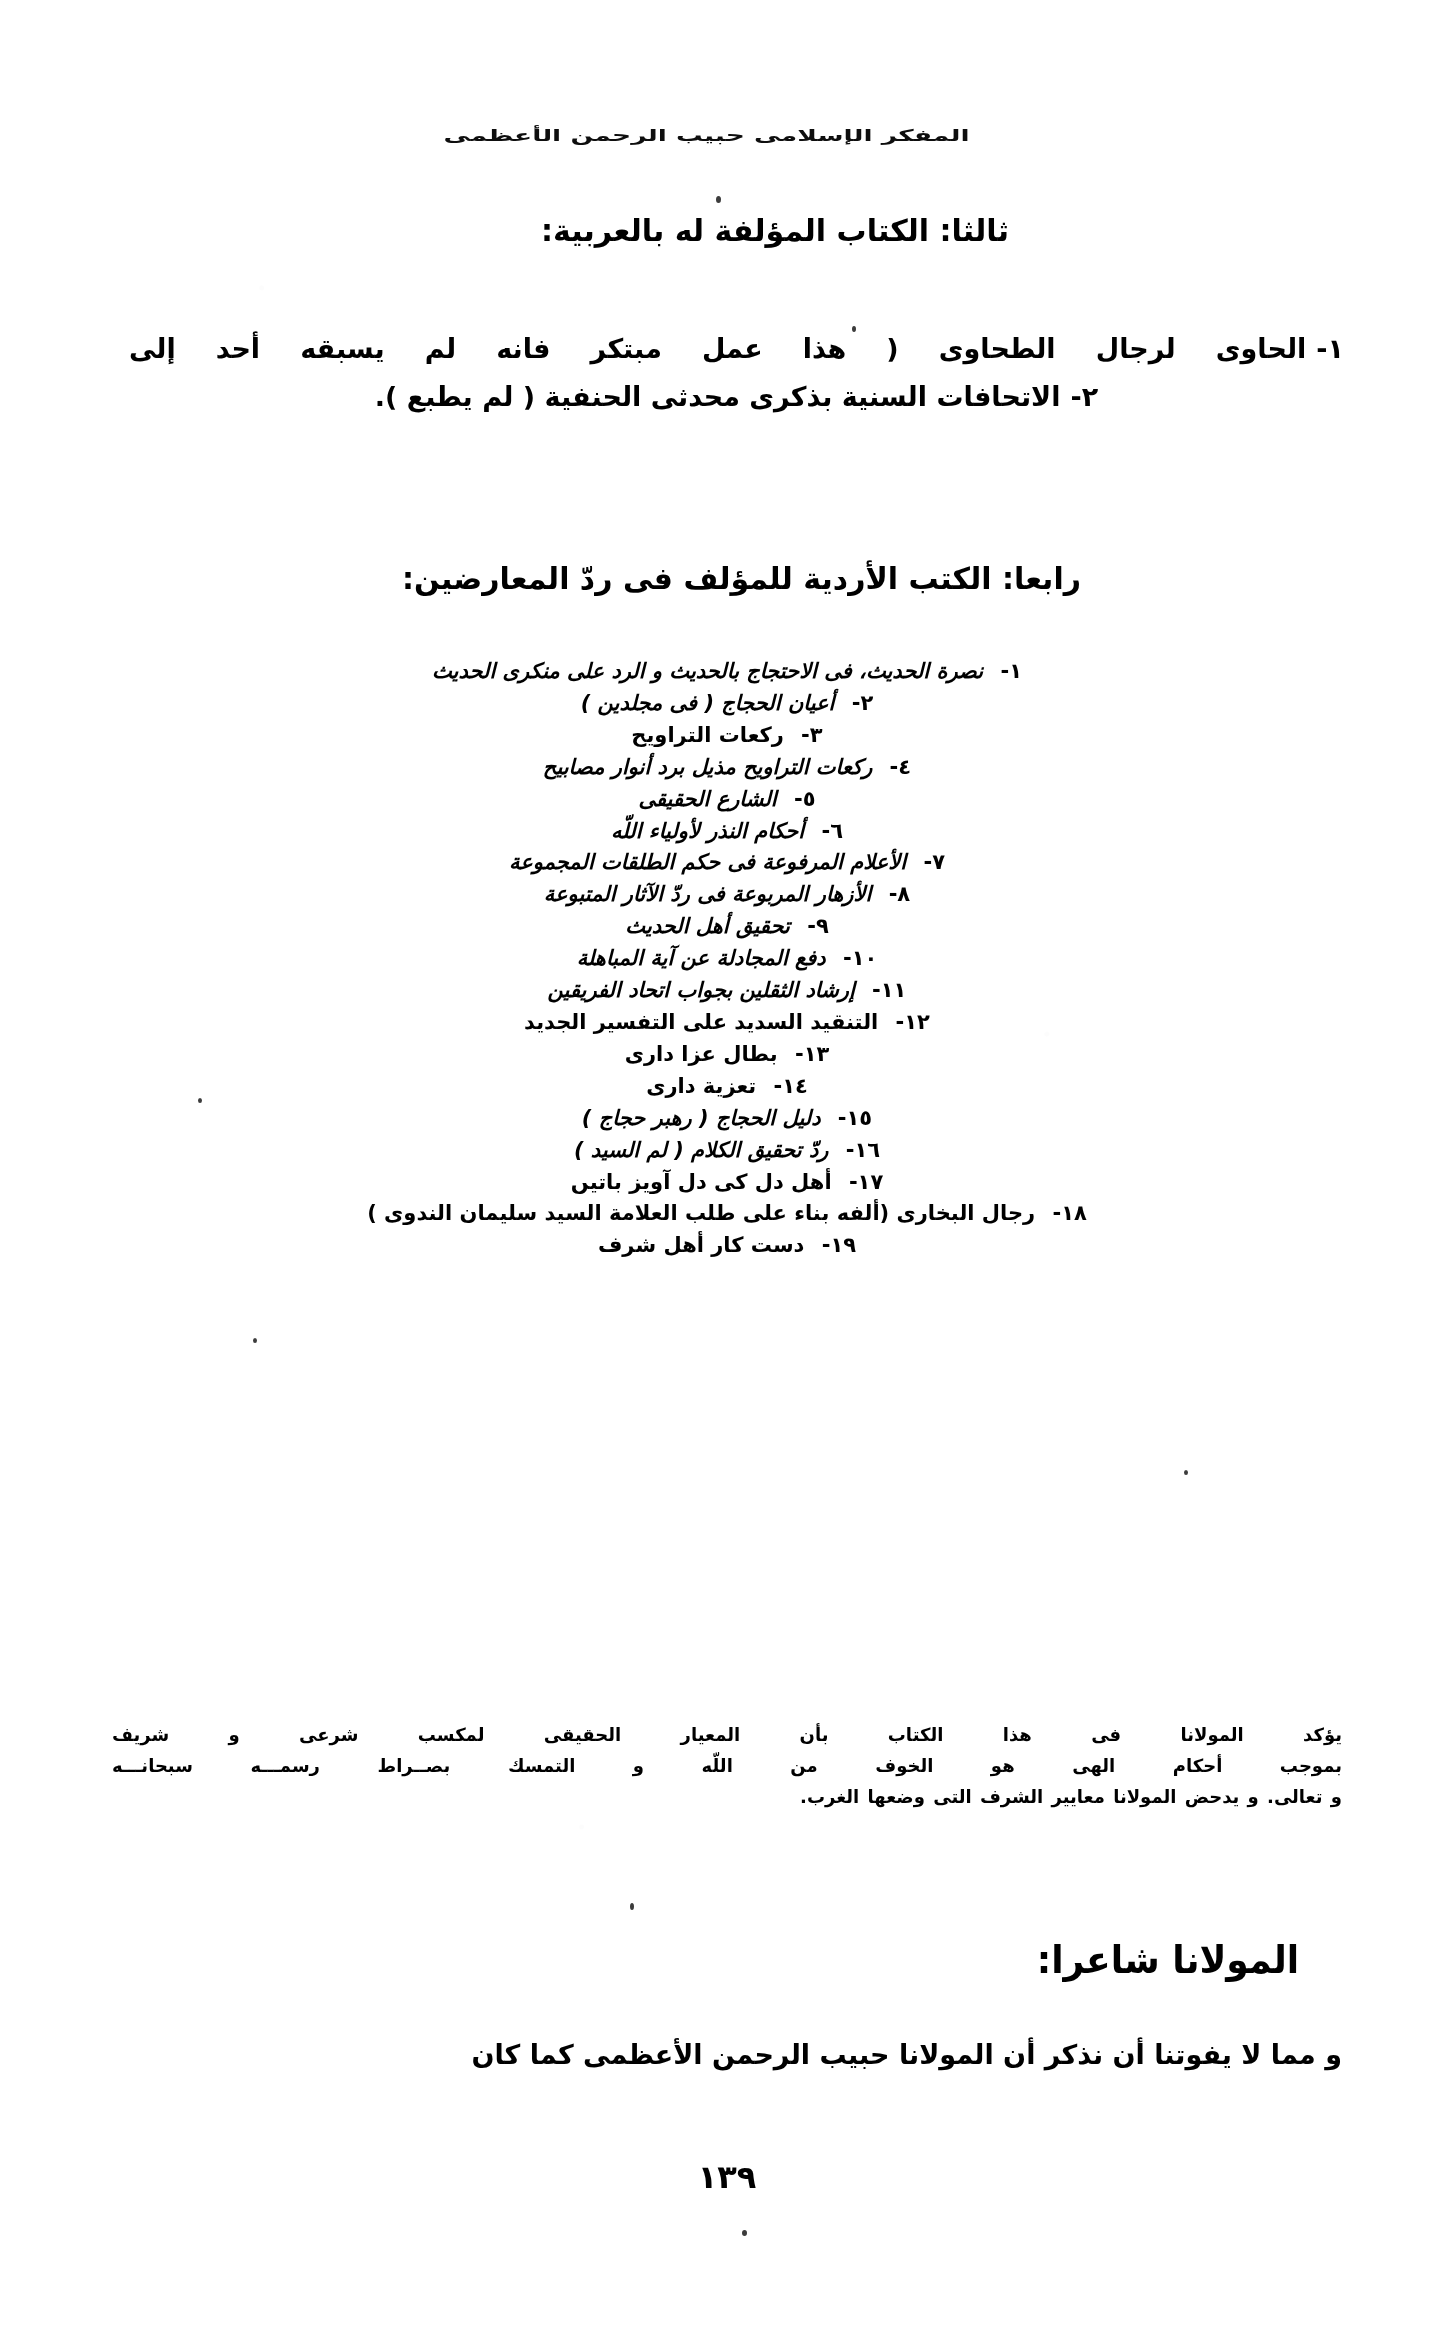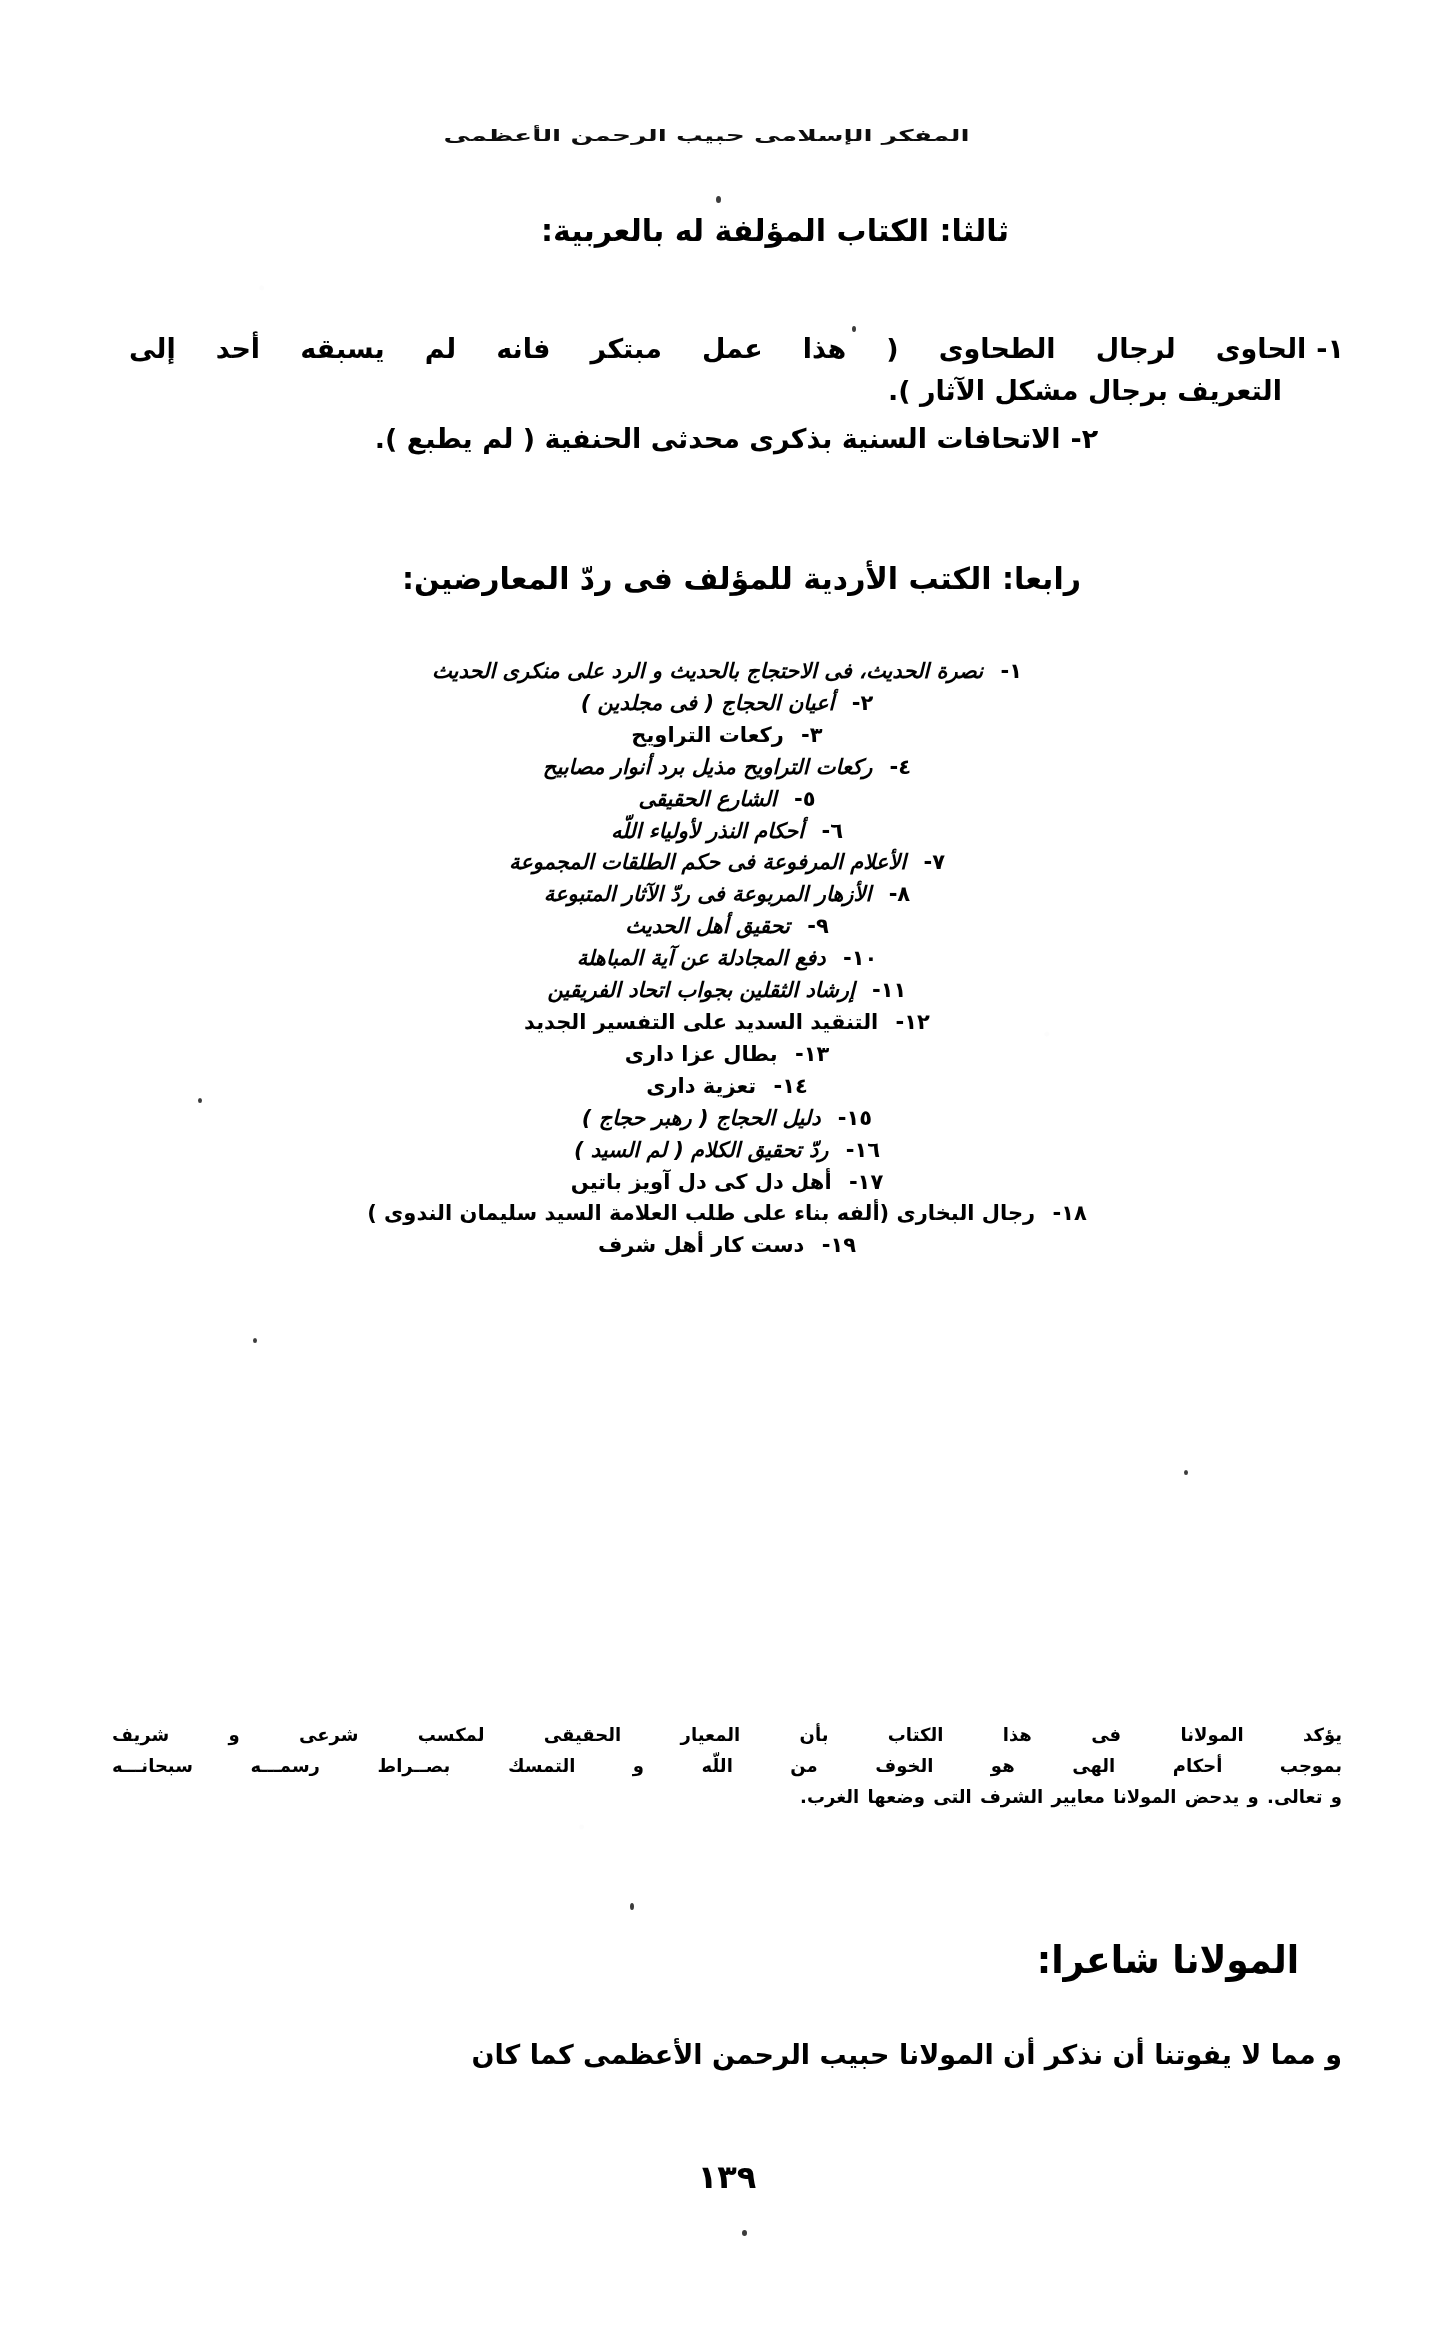--- a/index.html
+++ b/index.html
@@ -188,23 +188,20 @@
 
   <div class="running-header">المفكر الإسلامى حبيب الرحمن الأعظمى</div>
 
   <div class="block section-head" style="top:200px; right:0; left:8px; padding-left:88px;">ثالثا: الكتاب المؤلفة له بالعربية:</div>
 
   <div class="block grp-arabic" style="top:320px; right:110px; left:129px;">
 
     <div class="row row-1">
       <span class="num">١-</span><span>الحاوى لرجال الطحاوى ( هذا عمل مبتكر فانه لم يسبقه   أحد إلى</span>
     </div>
-    <div class="row row-cont">
-      <span>التعريف برجال مشكل الآثار ).</span>
-    </div>
 
     <div class="row" style="text-align:center; margin-top:6px;">
       <span class="num">٢-</span><span>الاتحافات السنية بذكرى محدثى الحنفية ( لم يطبع ).</span>
     </div>
   </div>
 
   <div class="block section-head" style="top:548px; right:0; left:0; padding-left:29px;">رابعا: الكتب الأردية للمؤلف فى ردّ المعارضين:</div>
 
   <ul class="block list centered grp-urdu" style="top:648px; right:0; left:0;">
 

